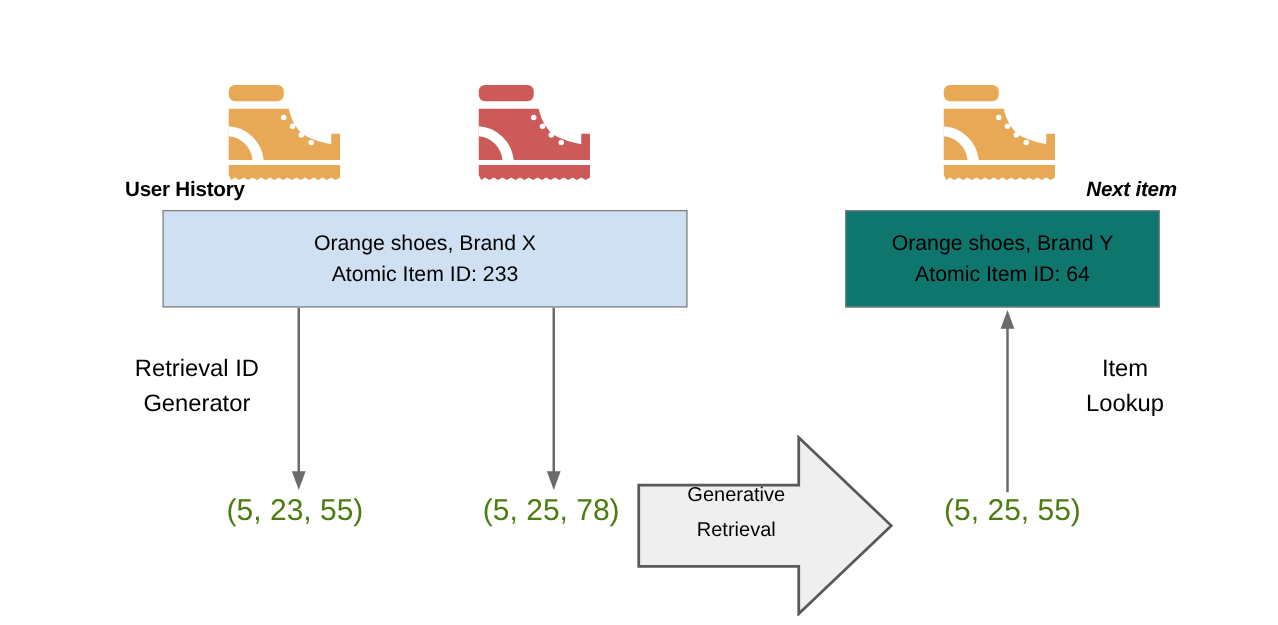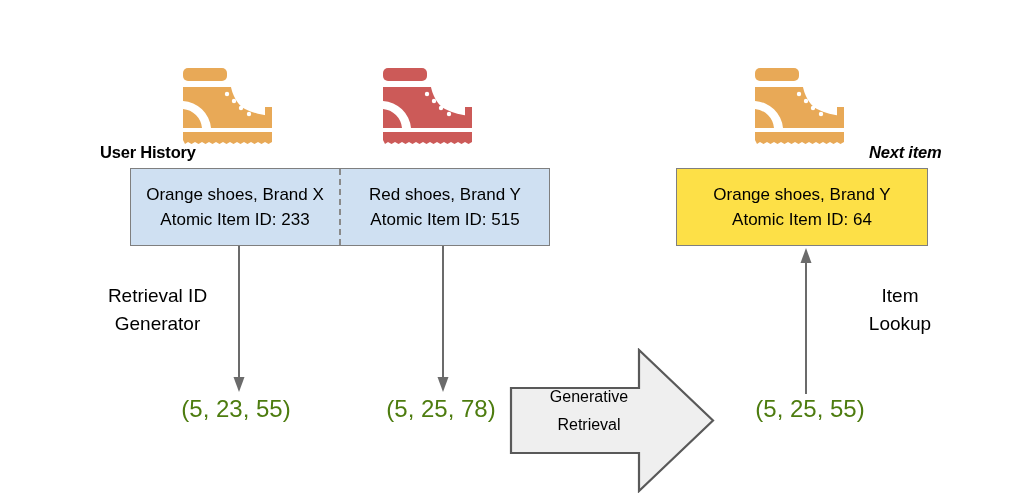--- a/index.html
+++ b/index.html
@@ -39,21 +39,21 @@
     align-items: stretch;
   }
   #history-box {
     left: 130px; top: 168px;
     width: 420px; height: 78px;
     background: #cfe0f2;
   }
   #next-item-box {
     left: 676px; top: 168px;
     width: 252px; height: 78px;
-    background: #fde047;
+    background: #0f766e;
     align-items: center;
     justify-content: center;
   }
   .history-cell {
     flex: 1 1 0;
     display: flex;
     flex-direction: column;
     align-items: center;
     justify-content: center;
   }
@@ -171,24 +171,20 @@
 
   <div class="abs caption" id="caption-user-history">User History</div>
 
   <div class="abs caption" id="caption-next-item">Next item</div>
 
   <div class="abs entity-box" id="history-box">
     <div class="history-cell">
       <div class="cell-text">Orange shoes, Brand X</div>
       <div class="cell-text">Atomic Item ID: 233</div>
     </div>
-    <div class="history-cell">
-      <div class="cell-text">Red shoes, Brand Y</div>
-      <div class="cell-text">Atomic Item ID: 515</div>
-    </div>
   </div>
 
   <div class="abs entity-box" id="next-item-box">
     <div class="box-inner">
       <div class="cell-text">Orange shoes, Brand Y</div>
       <div class="cell-text">Atomic Item ID: 64</div>
     </div>
   </div>
 
   <svg class="abs v-arrow" id="arrow-sem-1" viewBox="0 0 16 146" preserveAspectRatio="none">

